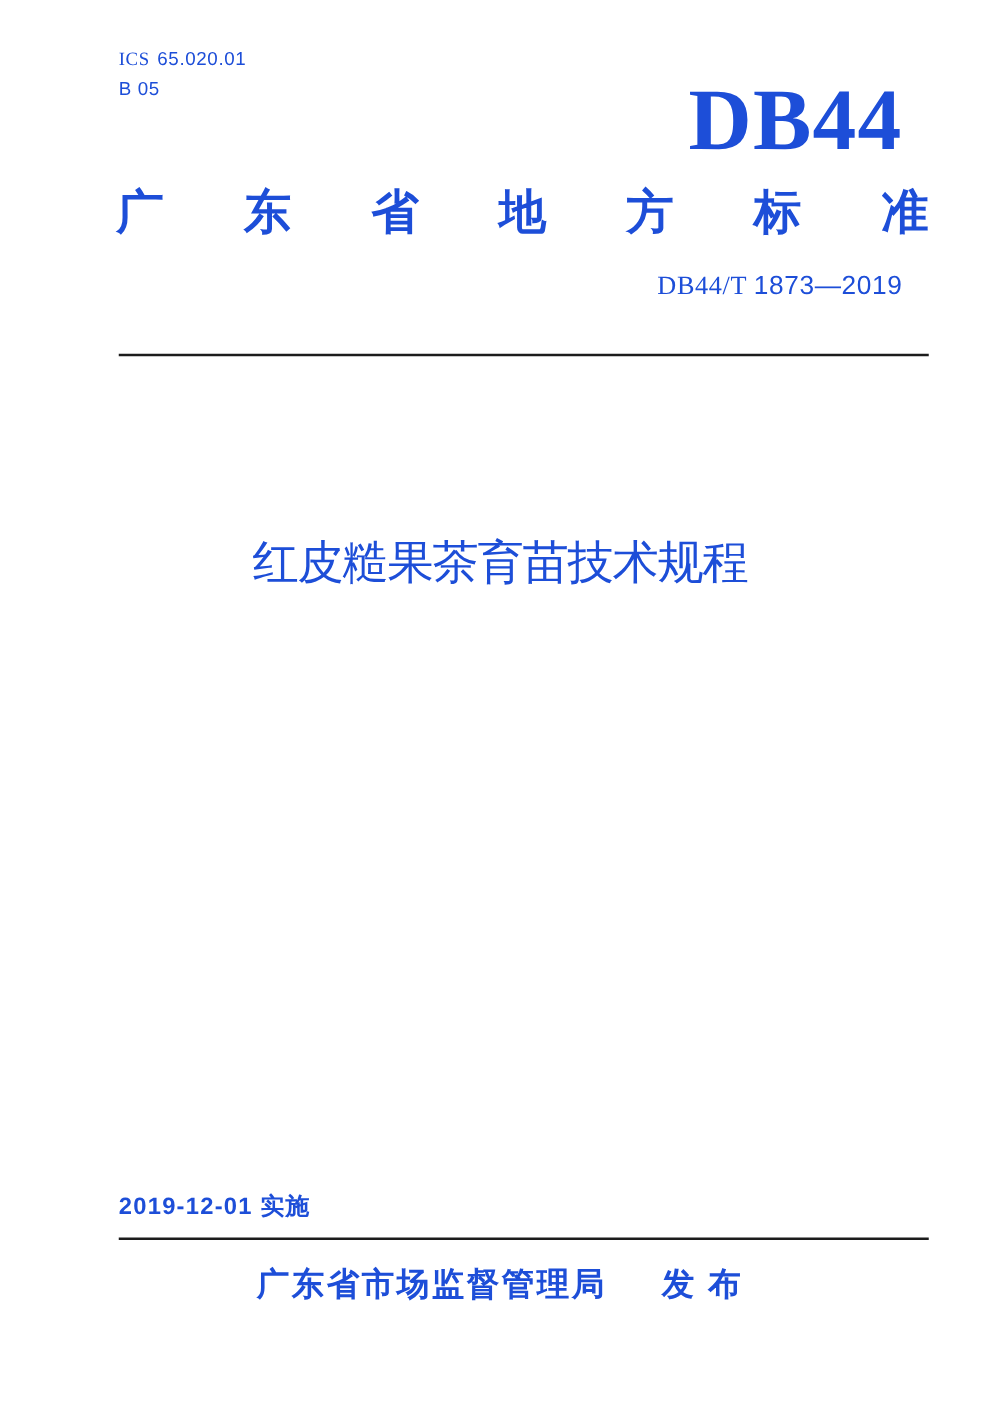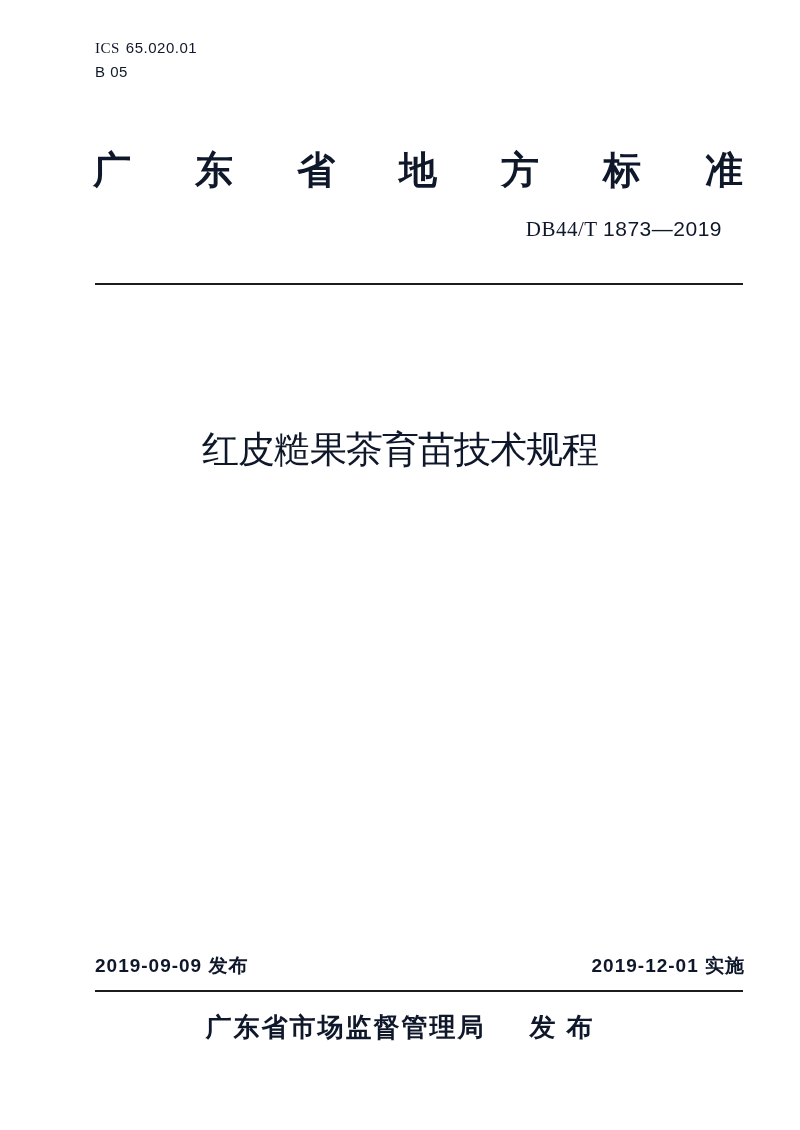--- a/index.html
+++ b/index.html
@@ -5,21 +5,21 @@
   html, body {
     margin: 0;
     padding: 0;
     background: #ffffff;
   }
   .page {
     position: relative;
     width: 800px;
     height: 1130px;
     background: #ffffff;
-    color: #0f172a;
+    color: #1d4ed8;
     font-family: "Liberation Sans", sans-serif;
     overflow: hidden;
   }
 
   
   .ics-block {
     position: absolute;
     left: 95px;
     top: 36px;
     font-size: 15px;
@@ -149,20 +149,21 @@
 
 <div class="page">
 
   <div class="ics-block">
     <div>
       <span class="ics-label">ICS</span><span class="ics-code">65.020.01</span>
     </div>
     <div class="class-code">B 05</div>
   </div>
 
+  <div class="logo">DB44</div>
 
   <div class="std-type-row">
     <span>广</span>
     <span>东</span>
     <span>省</span>
     <span>地</span>
     <span>方</span>
     <span>标</span>
     <span>准</span>
   </div>
@@ -170,21 +171,20 @@
   <div class="std-code">
     <span class="prefix">DB44/T </span><span class="number">1873—2019</span>
   </div>
 
   <div class="rule rule-top"></div>
 
   <div class="title-cn">红皮糙果茶育苗技术规程</div>
 
 
   <div class="dates-row">
-    <span>2019-09-09 发布</span>
     <span>2019-12-01 实施</span>
   </div>
 
   <div class="rule rule-bottom"></div>
 
   <div class="publisher-row">
     <span>广东省市场监督管理局</span>
     <span>发 布</span>
   </div>
 

